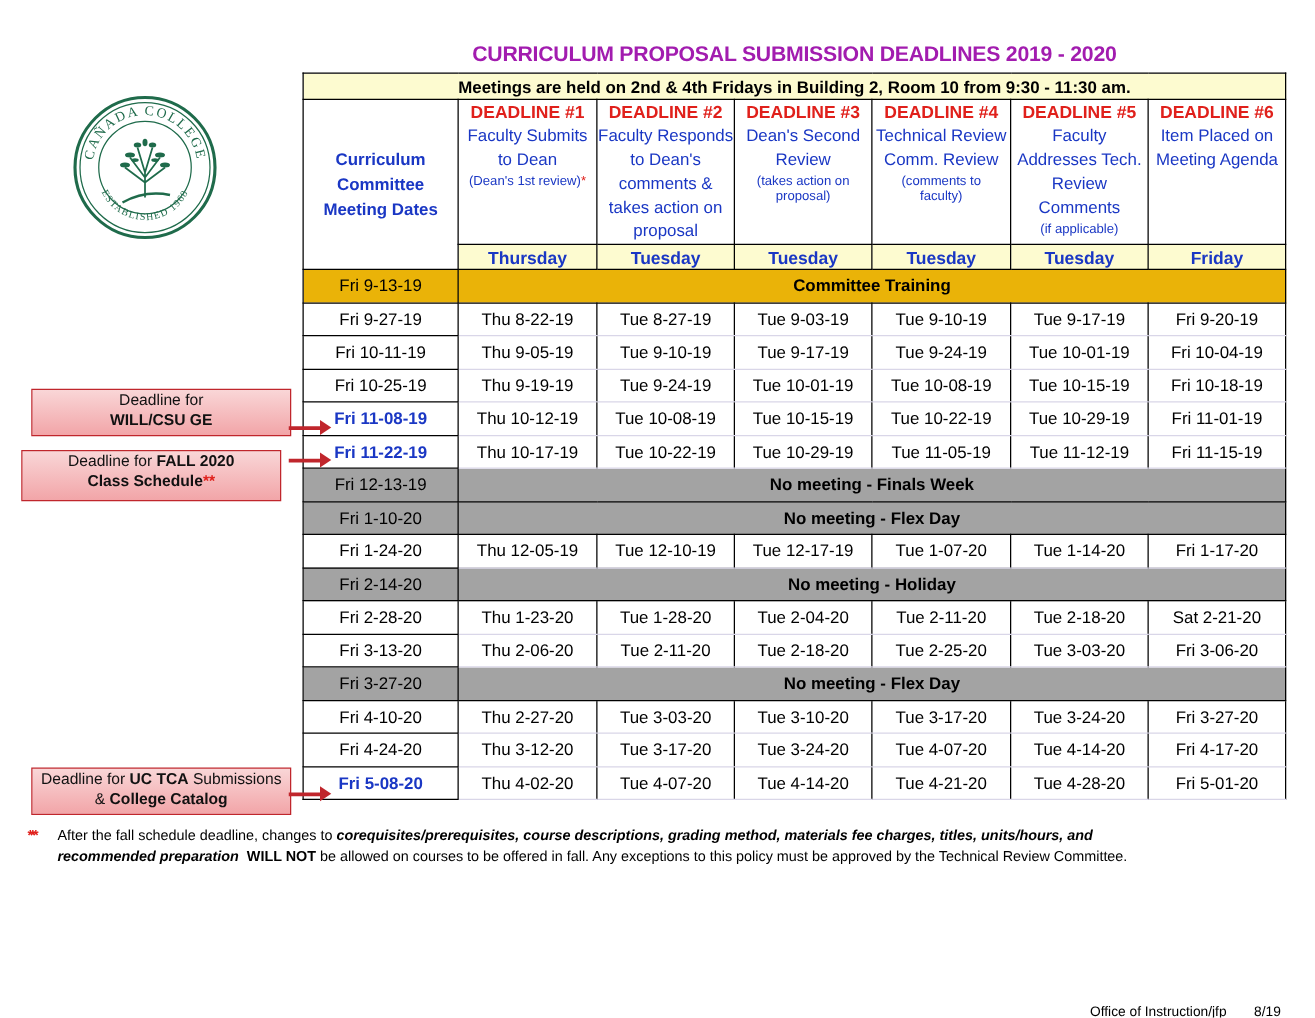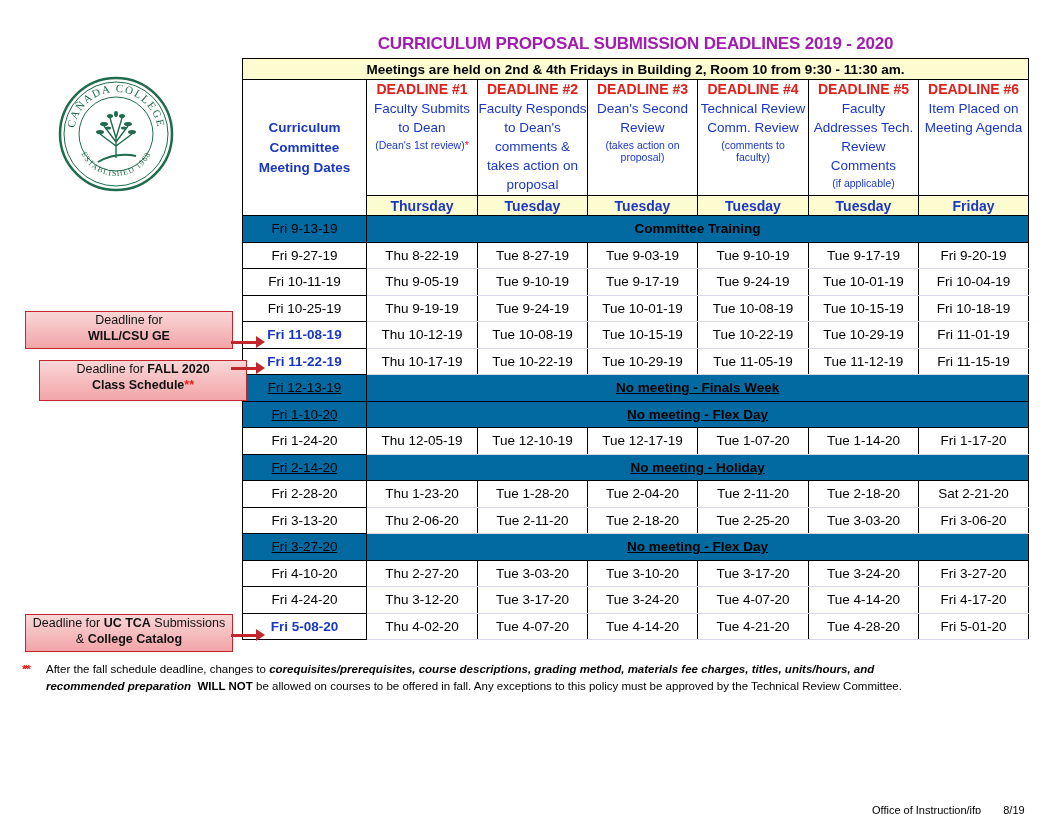--- a/index.html
+++ b/index.html
@@ -13,22 +13,22 @@
   table.sched td { border:1.5px solid #000; text-align:center; padding:0; font-size:13.5px; }
   .notice td { background:#fdfbd0; font-weight:bold; font-size:13px; height:20px; }
   .hdr-cc { color:#1a37c4; font-weight:bold; font-size:14px; line-height:20px; }
   .dl-cell { vertical-align:top; line-height:19px; font-size:13.5px; color:#1a37c4; height:115px; }
   .dl-num { color:#e0201b; font-weight:bold; font-size:14px; display:block; }
   .dl-small { font-size:10.5px; line-height:16px; display:block; color:#1a37c4; }
   .dl-star { color:#e0201b; }
   .dow td.day { background:#fdfbd0; color:#1a37c4; font-weight:bold; font-size:14px; height:19px; }
   tr.row td { height:25.5px; }
   tr.row td.data { border-bottom:1.5px solid #d9d6e8; border-top:1.5px solid #d9d6e8; }
-  tr.training td { background:#0369a1; }
-  tr.nomeet td { background:#0369a1;text-decoration:underline; }
+  tr.training td { background:#eab308; }
+  tr.nomeet td { background:#a3a3a3; }
   td.span { font-weight:bold; font-size:14px; }
   td.meet.hl { color:#1a37c4; font-weight:bold; }
   .callout { position:absolute; border:1.5px solid #c0262c; background:linear-gradient(#f9d6d7,#f2a5a8);
              text-align:center; font-size:12.5px; line-height:16px; color:#111; }
   .callout b { font-weight:bold; }
   .callout .red { color:#e0201b; font-weight:bold; }
   .arrow { position:absolute; height:3px; background:#c0262c; }
   .arrow:after { content:""; position:absolute; right:-4px; top:-5px; border-left:9px solid #c0262c;
                  border-top:6.5px solid transparent; border-bottom:6.5px solid transparent; }
   .notes { position:absolute; left:24px; top:661px; width:1010px; font-size:11.5px; line-height:17px; }
@@ -267,21 +267,21 @@
       </tr>
     </tbody>
 </table>
 
 <div class="callout" style="left:25px; top:311px; width:206px; height:36px;">
   <div>Deadline for</div>
   <div><b>WILL/CSU GE</b></div>
 </div>
 <div class="arrow" style="left:231px; top:341px; width:30px;"></div>
 
-<div class="callout" style="left:39px; top:360px; width:206px; height:39px;">
+<div class="callout" style="left:17px; top:360px; width:206px; height:39px;">
   <div><span>Deadline for </span><b>FALL 2020</b></div>
   <div><b>Class Schedule</b><span class="red">**</span></div>
 </div>
 <div class="arrow" style="left:231px; top:367px; width:30px;"></div>
 
 <div class="callout" style="left:25px; top:614px; width:206px; height:36px;">
   <div><span>Deadline for </span><b>UC TCA</b><span> Submissions</span></div>
   <div><span>&amp; </span><b>College Catalog</b></div>
 </div>
 <div class="arrow" style="left:231px; top:634px; width:30px;"></div>

